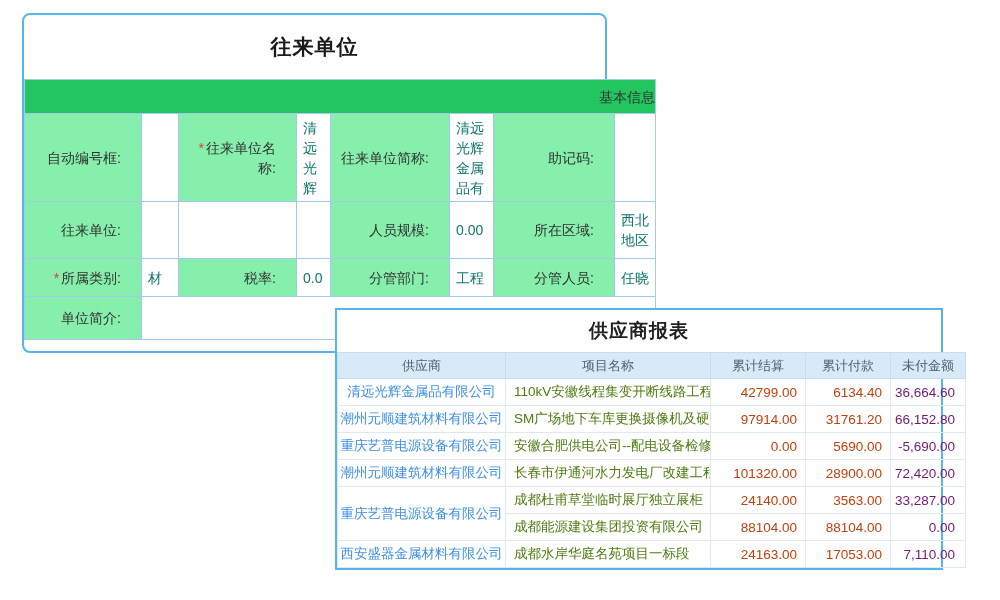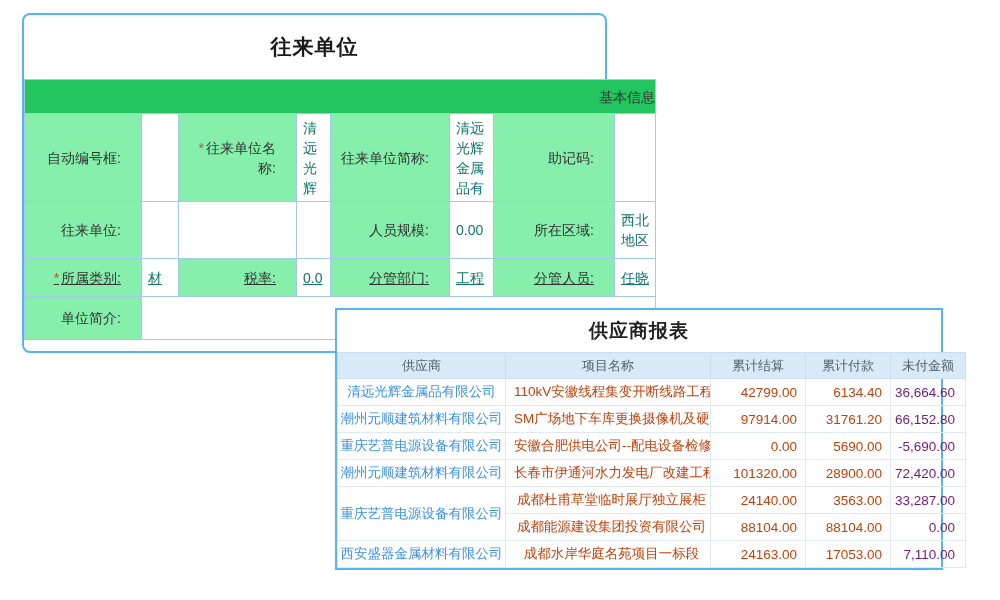--- a/index.html
+++ b/index.html
@@ -14,33 +14,33 @@
     font-size:21px;font-weight:bold;color:#1a1a1a;letter-spacing:1px;}
   .form-table{width:631px;margin:0 auto;border-collapse:collapse;table-layout:fixed;}
   .form-table td{border:1px solid #a3c9ec;font-size:14px;box-sizing:border-box;
     line-height:20px;overflow:hidden;}
   .section-bar{background:#22c55e;height:34px;padding:0 0 0 16px;text-align:right;color:#333;}
   .lbl{background:#86efac;text-align:right;padding:2px 20px 2px 2px;color:#333;}
   .val{background:#ffffff;text-align:left;padding:2px 6px;color:#0f766e;word-break:break-all;}
   .req{color:#e23b2e;margin-right:2px;}
   tr.r1 td{height:88px;}
   tr.r2 td{height:57px;}
-  tr.r3 td{height:38px;text-decoration:underline;}
+  tr.r3 td{height:38px;}
   tr.r4 td{height:43px;}
   
   #report-panel{left:335px;top:308px;width:608px;z-index:2;}
   .report-title{height:42px;display:flex;align-items:center;justify-content:center;
     font-size:19px;font-weight:bold;color:#222;letter-spacing:1px;}
   .report-table{width:628px;border-collapse:collapse;table-layout:fixed;}
   .report-table th{height:26px;background:#d8e9f8;color:#51606f;font-size:13px;
     font-weight:normal;border:1px solid #c9ddf0;box-sizing:border-box;}
   .report-table td{height:27px;font-size:13.5px;border:1px solid #e0e9f2;
     box-sizing:border-box;white-space:nowrap;overflow:hidden;}
   td.c-supplier{text-align:center;color:#3e90e4;}
-  td.c-project{text-align:center;padding-left:8px;color:#c2410c;}
+  td.c-project{text-align:left;padding-left:8px;color:#4d7c0f;}
   td.c-num{text-align:right;padding-right:8px;color:#c2410c;}
   td.c-unpaid{text-align:right;padding-right:10px;color:#701a75;}
 </style>
 </head>
 <body>
 
 <div class="panel" id="partner-panel">
   <div class="form-title">往来单位</div>
   <table class="form-table">
     <colgroup>

